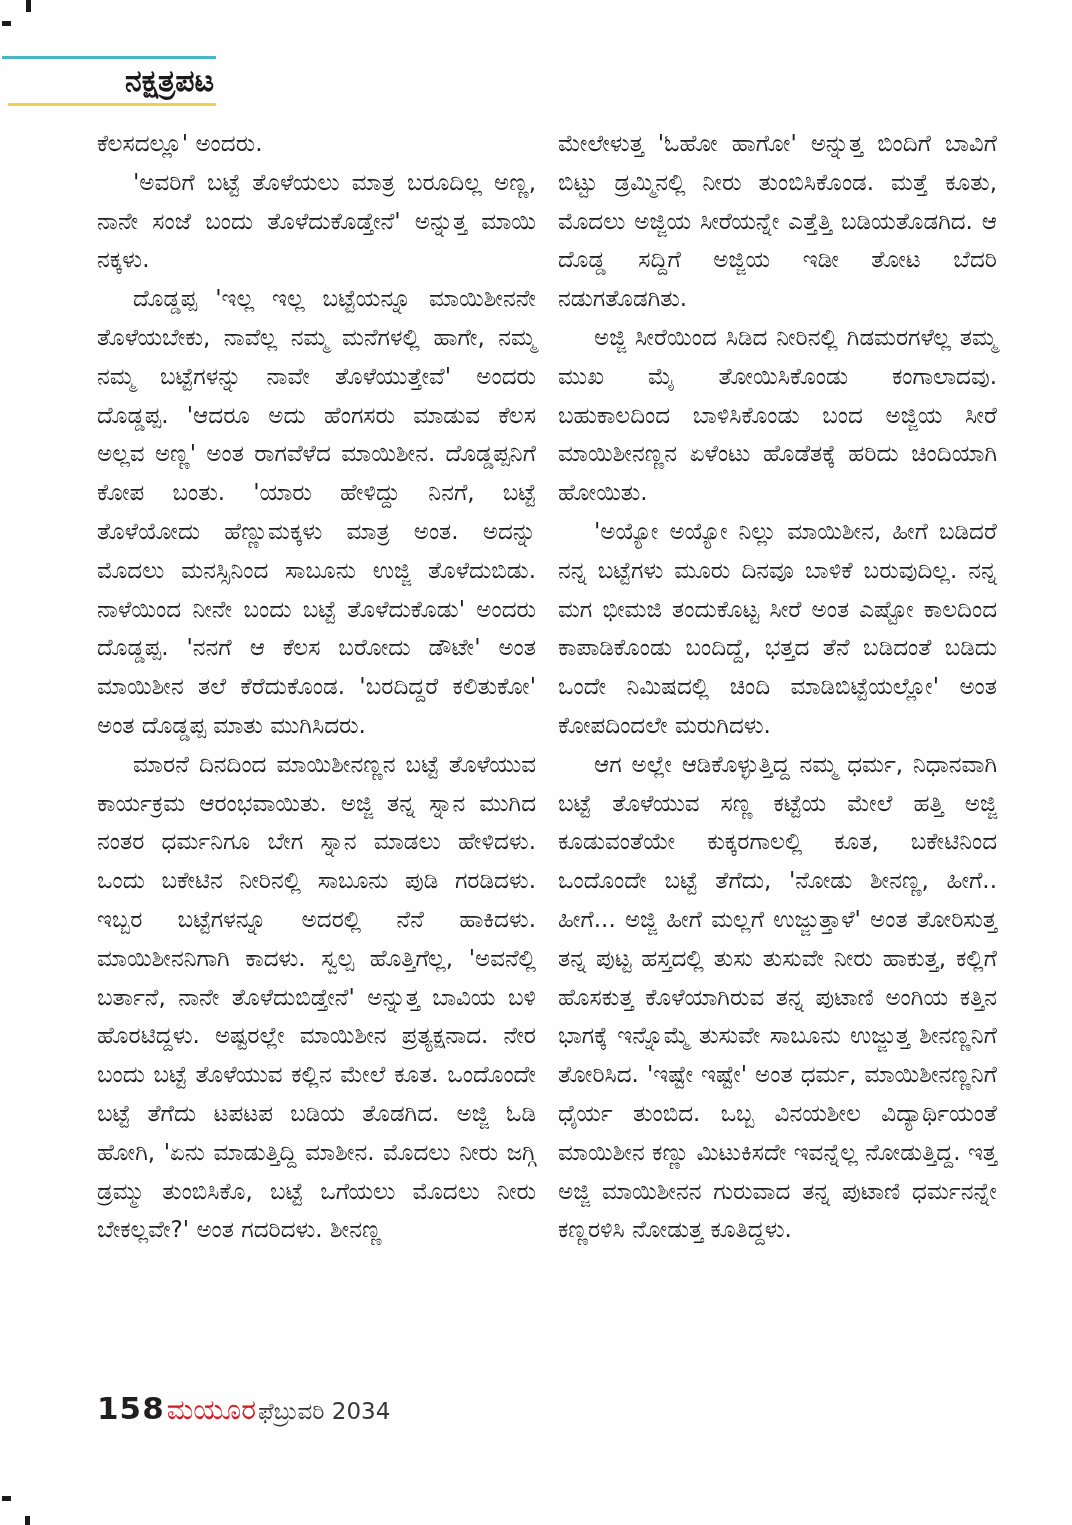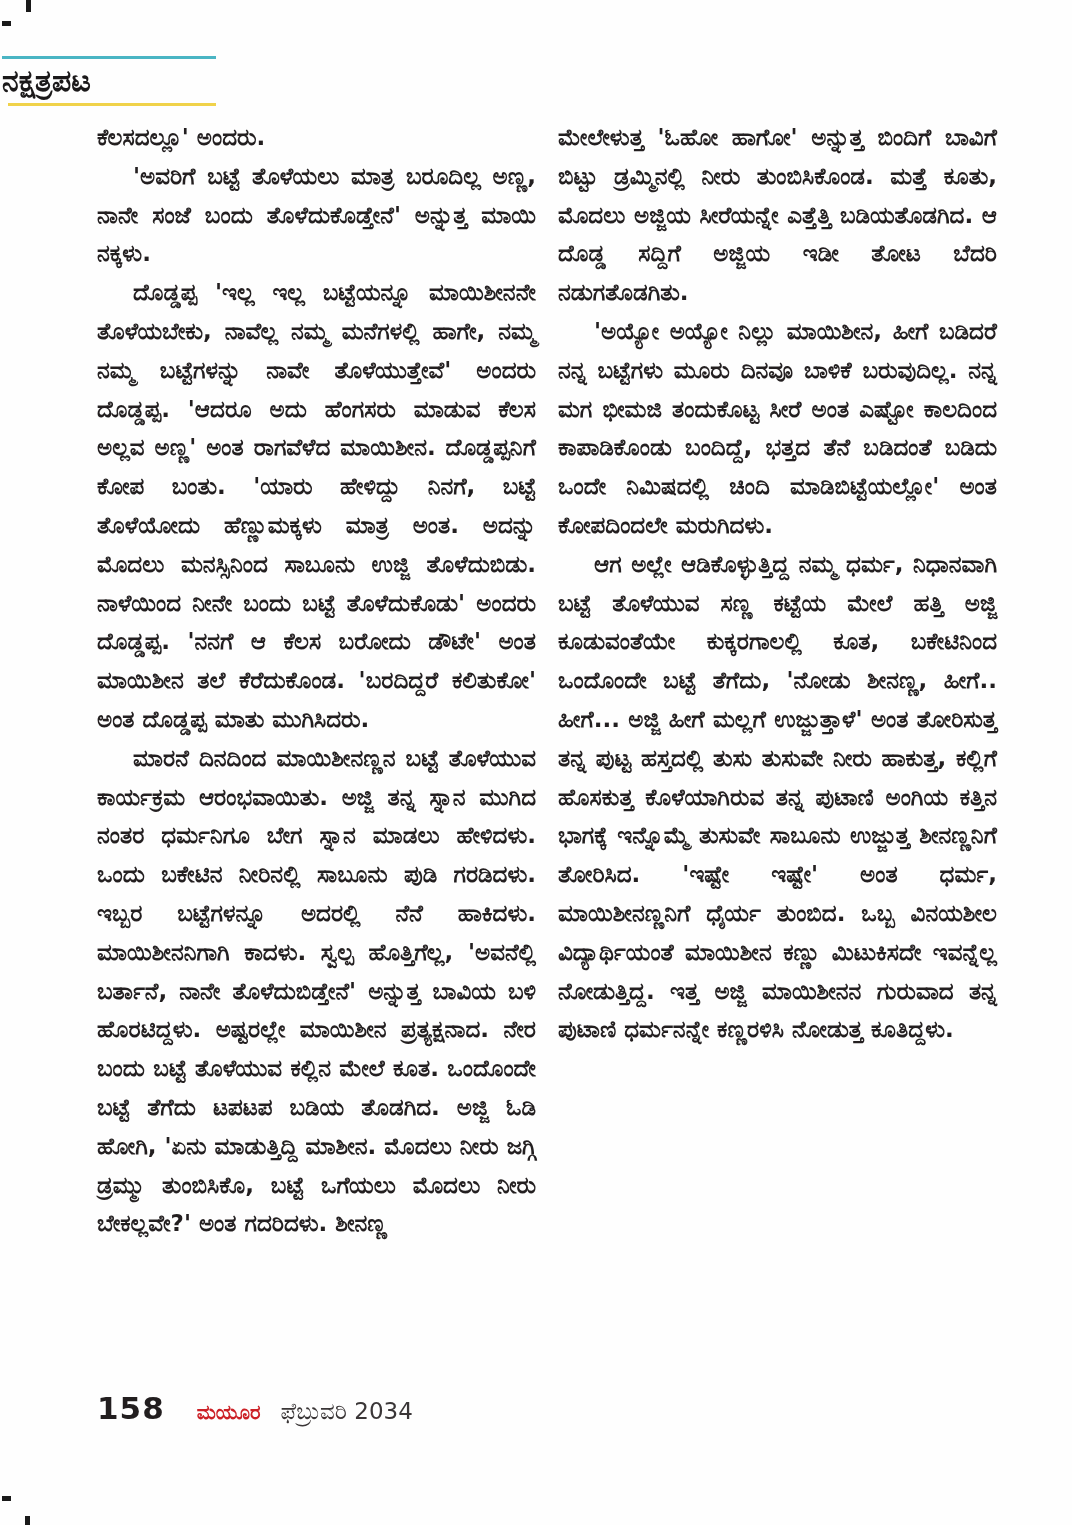--- a/index.html
+++ b/index.html
@@ -32,43 +32,43 @@
     left: 2px;
     top: 56px;
     width: 214px;
   }
   .rule-top {
     height: 3px;
     width: 214px;
     background: #4ab5c4;
   }
   .header-title {
+    text-align: right;
     font-size: 30px;
     font-weight: bold;
     color: #1b191a;
     line-height: 44px;
     padding-right: 2px;
     letter-spacing: 0px;
   }
   .rule-bottom {
     height: 3px;
     width: 208px;
     margin-left: 6px;
     background: #f0d24a;
   }
 
   
   .columns {
     position: absolute;
     left: 97px;
-    top: 118px;
+    top: 124px;
     width: 900px;
     display: flex;
     gap: 22px;
-    font-weight: bold;
   }
   .column {
     width: 440px;
     text-align: justify;
     font-size: 23px;
     line-height: 38.8px;
     color: #231f20;
   }
   .column p.para {
     margin: 0;
@@ -78,34 +78,33 @@
     text-indent: 36px;
   }
 
   
   .footer {
     position: absolute;
     left: 97px;
     top: 1390px;
     display: flex;
     align-items: baseline;
-    gap: 20px;
+    gap: 2px;
     white-space: nowrap;
   }
   .footer .page-number {
     font-size: 31px;
     font-weight: bold;
     color: #221e1f;
     letter-spacing: 1px;
   }
   .footer .magazine-name {
-    font-size: 20px;
-    font-weight: bold;
+    font-size: 28px;
+    font-weight: normal;
     color: #cc2026;
-    margin-left: 12px;
   }
   .footer .issue-date {
     font-size: 23px;
     color: #3a3637;
   }
 </style>
 </head>
 <body>
 
 <div class="page">
@@ -123,20 +122,21 @@
 
   <div class="columns">
     <div class="column">
         <p class="para">ಕೆಲಸದಲ್ಲೂ' ಅಂದರು.</p>
         <p class="para indent">'ಅವರಿಗೆ ಬಟ್ಟೆ ತೊಳೆಯಲು ಮಾತ್ರ ಬರೂದಿಲ್ಲ ಅಣ್ಣ, ನಾನೇ ಸಂಜೆ ಬಂದು ತೊಳೆದುಕೊಡ್ತೇನೆ' ಅನ್ನುತ್ತ ಮಾಯಿ ನಕ್ಕಳು.</p>
         <p class="para indent">ದೊಡ್ಡಪ್ಪ 'ಇಲ್ಲ ಇಲ್ಲ ಬಟ್ಟೆಯನ್ನೂ ಮಾಯಿಶೀನನೇ ತೊಳೆಯಬೇಕು, ನಾವೆಲ್ಲ ನಮ್ಮ ಮನೆಗಳಲ್ಲಿ ಹಾಗೇ, ನಮ್ಮ ನಮ್ಮ ಬಟ್ಟೆಗಳನ್ನು ನಾವೇ ತೊಳೆಯುತ್ತೇವೆ' ಅಂದರು ದೊಡ್ಡಪ್ಪ. 'ಆದರೂ ಅದು ಹೆಂಗಸರು ಮಾಡುವ ಕೆಲಸ ಅಲ್ಲವ ಅಣ್ಣ' ಅಂತ ರಾಗವೆಳೆದ ಮಾಯಿಶೀನ. ದೊಡ್ಡಪ್ಪನಿಗೆ ಕೋಪ ಬಂತು. 'ಯಾರು ಹೇಳಿದ್ದು ನಿನಗೆ, ಬಟ್ಟೆ ತೊಳೆಯೋದು ಹೆಣ್ಣುಮಕ್ಕಳು ಮಾತ್ರ ಅಂತ. ಅದನ್ನು ಮೊದಲು ಮನಸ್ಸಿನಿಂದ ಸಾಬೂನು ಉಜ್ಜಿ ತೊಳೆದುಬಿಡು. ನಾಳೆಯಿಂದ ನೀನೇ ಬಂದು ಬಟ್ಟೆ ತೊಳೆದುಕೊಡು' ಅಂದರು ದೊಡ್ಡಪ್ಪ. 'ನನಗೆ ಆ ಕೆಲಸ ಬರೋದು ಡೌಟೇ' ಅಂತ ಮಾಯಿಶೀನ ತಲೆ ಕೆರೆದುಕೊಂಡ. 'ಬರದಿದ್ದರೆ ಕಲಿತುಕೋ' ಅಂತ ದೊಡ್ಡಪ್ಪ ಮಾತು ಮುಗಿಸಿದರು.</p>
         <p class="para indent">ಮಾರನೆ ದಿನದಿಂದ ಮಾಯಿಶೀನಣ್ಣನ ಬಟ್ಟೆ ತೊಳೆಯುವ ಕಾರ್ಯಕ್ರಮ ಆರಂಭವಾಯಿತು. ಅಜ್ಜಿ ತನ್ನ ಸ್ನಾನ ಮುಗಿದ ನಂತರ ಧರ್ಮನಿಗೂ ಬೇಗ ಸ್ನಾನ ಮಾಡಲು ಹೇಳಿದಳು. ಒಂದು ಬಕೇಟಿನ ನೀರಿನಲ್ಲಿ ಸಾಬೂನು ಪುಡಿ ಗರಡಿದಳು. ಇಬ್ಬರ ಬಟ್ಟೆಗಳನ್ನೂ ಅದರಲ್ಲಿ ನೆನೆ ಹಾಕಿದಳು. ಮಾಯಿಶೀನನಿಗಾಗಿ ಕಾದಳು. ಸ್ವಲ್ಪ ಹೊತ್ತಿಗೆಲ್ಲ, 'ಅವನೆಲ್ಲಿ ಬರ್ತಾನೆ, ನಾನೇ ತೊಳೆದುಬಿಡ್ತೇನೆ' ಅನ್ನುತ್ತ ಬಾವಿಯ ಬಳಿ ಹೊರಟಿದ್ದಳು. ಅಷ್ಟರಲ್ಲೇ ಮಾಯಿಶೀನ ಪ್ರತ್ಯಕ್ಷನಾದ. ನೇರ ಬಂದು ಬಟ್ಟೆ ತೊಳೆಯುವ ಕಲ್ಲಿನ ಮೇಲೆ ಕೂತ. ಒಂದೊಂದೇ ಬಟ್ಟೆ ತೆಗೆದು ಟಪಟಪ ಬಡಿಯ ತೊಡಗಿದ. ಅಜ್ಜಿ ಓಡಿ ಹೋಗಿ, 'ಏನು ಮಾಡುತ್ತಿದ್ದಿ ಮಾಶೀನ. ಮೊದಲು ನೀರು ಜಗ್ಗಿ ಡ್ರಮ್ಮು ತುಂಬಿಸಿಕೊ, ಬಟ್ಟೆ ಒಗೆಯಲು ಮೊದಲು ನೀರು ಬೇಕಲ್ಲವೇ?' ಅಂತ ಗದರಿದಳು. ಶೀನಣ್ಣ</p>
       </div>
     <div class="column">
         <p class="para">ಮೇಲೇಳುತ್ತ 'ಓಹೋ ಹಾಗೋ' ಅನ್ನುತ್ತ ಬಿಂದಿಗೆ ಬಾವಿಗೆ ಬಿಟ್ಟು ಡ್ರಮ್ಮಿನಲ್ಲಿ ನೀರು ತುಂಬಿಸಿಕೊಂಡ. ಮತ್ತೆ ಕೂತು, ಮೊದಲು ಅಜ್ಜಿಯ ಸೀರೆಯನ್ನೇ ಎತ್ತೆತ್ತಿ ಬಡಿಯತೊಡಗಿದ. ಆ ದೊಡ್ಡ ಸದ್ದಿಗೆ ಅಜ್ಜಿಯ ಇಡೀ ತೋಟ ಬೆದರಿ ನಡುಗತೊಡಗಿತು.</p>
+        <p class="para indent">ಅಜ್ಜಿ ಸೀರೆಯಿಂದ ಸಿಡಿದ ನೀರಿನಲ್ಲಿ ಗಿಡಮರಗಳೆಲ್ಲ ತಮ್ಮ ಮುಖ ಮೈ ತೋಯಿಸಿಕೊಂಡು ಕಂಗಾಲಾದವು. ಬಹುಕಾಲದಿಂದ ಬಾಳಿಸಿಕೊಂಡು ಬಂದ ಅಜ್ಜಿಯ ಸೀರೆ ಮಾಯಿಶೀನಣ್ಣನ ಏಳೆಂಟು ಹೊಡೆತಕ್ಕೆ ಹರಿದು ಚಿಂದಿಯಾಗಿ ಹೋಯಿತು.</p>
         <p class="para indent">'ಅಯ್ಯೋ ಅಯ್ಯೋ ನಿಲ್ಲು ಮಾಯಿಶೀನ, ಹೀಗೆ ಬಡಿದರೆ ನನ್ನ ಬಟ್ಟೆಗಳು ಮೂರು ದಿನವೂ ಬಾಳಿಕೆ ಬರುವುದಿಲ್ಲ. ನನ್ನ ಮಗ ಭೀಮಜಿ ತಂದುಕೊಟ್ಟ ಸೀರೆ ಅಂತ ಎಷ್ಟೋ ಕಾಲದಿಂದ ಕಾಪಾಡಿಕೊಂಡು ಬಂದಿದ್ದೆ, ಭತ್ತದ ತೆನೆ ಬಡಿದಂತೆ ಬಡಿದು ಒಂದೇ ನಿಮಿಷದಲ್ಲಿ ಚಿಂದಿ ಮಾಡಿಬಿಟ್ಟೆಯಲ್ಲೋ' ಅಂತ ಕೋಪದಿಂದಲೇ ಮರುಗಿದಳು.</p>
         <p class="para indent">ಆಗ ಅಲ್ಲೇ ಆಡಿಕೊಳ್ಳುತ್ತಿದ್ದ ನಮ್ಮ ಧರ್ಮ, ನಿಧಾನವಾಗಿ ಬಟ್ಟೆ ತೊಳೆಯುವ ಸಣ್ಣ ಕಟ್ಟೆಯ ಮೇಲೆ ಹತ್ತಿ ಅಜ್ಜಿ ಕೂಡುವಂತೆಯೇ ಕುಕ್ಕರಗಾಲಲ್ಲಿ ಕೂತ, ಬಕೇಟಿನಿಂದ ಒಂದೊಂದೇ ಬಟ್ಟೆ ತೆಗೆದು, 'ನೋಡು ಶೀನಣ್ಣ, ಹೀಗೆ.. ಹೀಗೆ... ಅಜ್ಜಿ ಹೀಗೆ ಮಲ್ಲಗೆ ಉಜ್ಜುತ್ತಾಳೆ' ಅಂತ ತೋರಿಸುತ್ತ ತನ್ನ ಪುಟ್ಟ ಹಸ್ತದಲ್ಲಿ ತುಸು ತುಸುವೇ ನೀರು ಹಾಕುತ್ತ, ಕಲ್ಲಿಗೆ ಹೊಸಕುತ್ತ ಕೊಳೆಯಾಗಿರುವ ತನ್ನ ಪುಟಾಣಿ ಅಂಗಿಯ ಕತ್ತಿನ ಭಾಗಕ್ಕೆ ಇನ್ನೊಮ್ಮೆ ತುಸುವೇ ಸಾಬೂನು ಉಜ್ಜುತ್ತ ಶೀನಣ್ಣನಿಗೆ ತೋರಿಸಿದ. 'ಇಷ್ಟೇ ಇಷ್ಟೇ' ಅಂತ ಧರ್ಮ, ಮಾಯಿಶೀನಣ್ಣನಿಗೆ ಧೈರ್ಯ ತುಂಬಿದ. ಒಬ್ಬ ವಿನಯಶೀಲ ವಿದ್ಯಾರ್ಥಿಯಂತೆ ಮಾಯಿಶೀನ ಕಣ್ಣು ಮಿಟುಕಿಸದೇ ಇವನ್ನೆಲ್ಲ ನೋಡುತ್ತಿದ್ದ. ಇತ್ತ ಅಜ್ಜಿ ಮಾಯಿಶೀನನ ಗುರುವಾದ ತನ್ನ ಪುಟಾಣಿ ಧರ್ಮನನ್ನೇ ಕಣ್ಣರಳಿಸಿ ನೋಡುತ್ತ ಕೂತಿದ್ದಳು.</p>
       </div>
   </div>
 
   <div class="footer">
     <span class="page-number">158</span>
     <span class="magazine-name" style="color: rgb(204, 32, 38);">ಮಯೂರ</span>
     <span class="issue-date">ಫೆಬ್ರುವರಿ 2034</span>
   </div>

